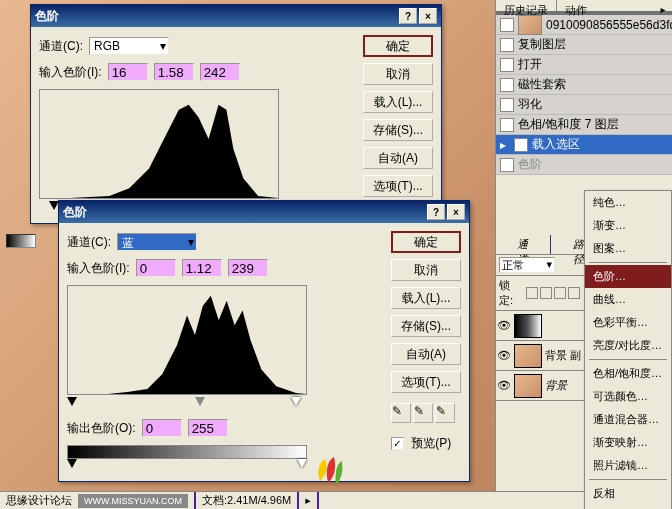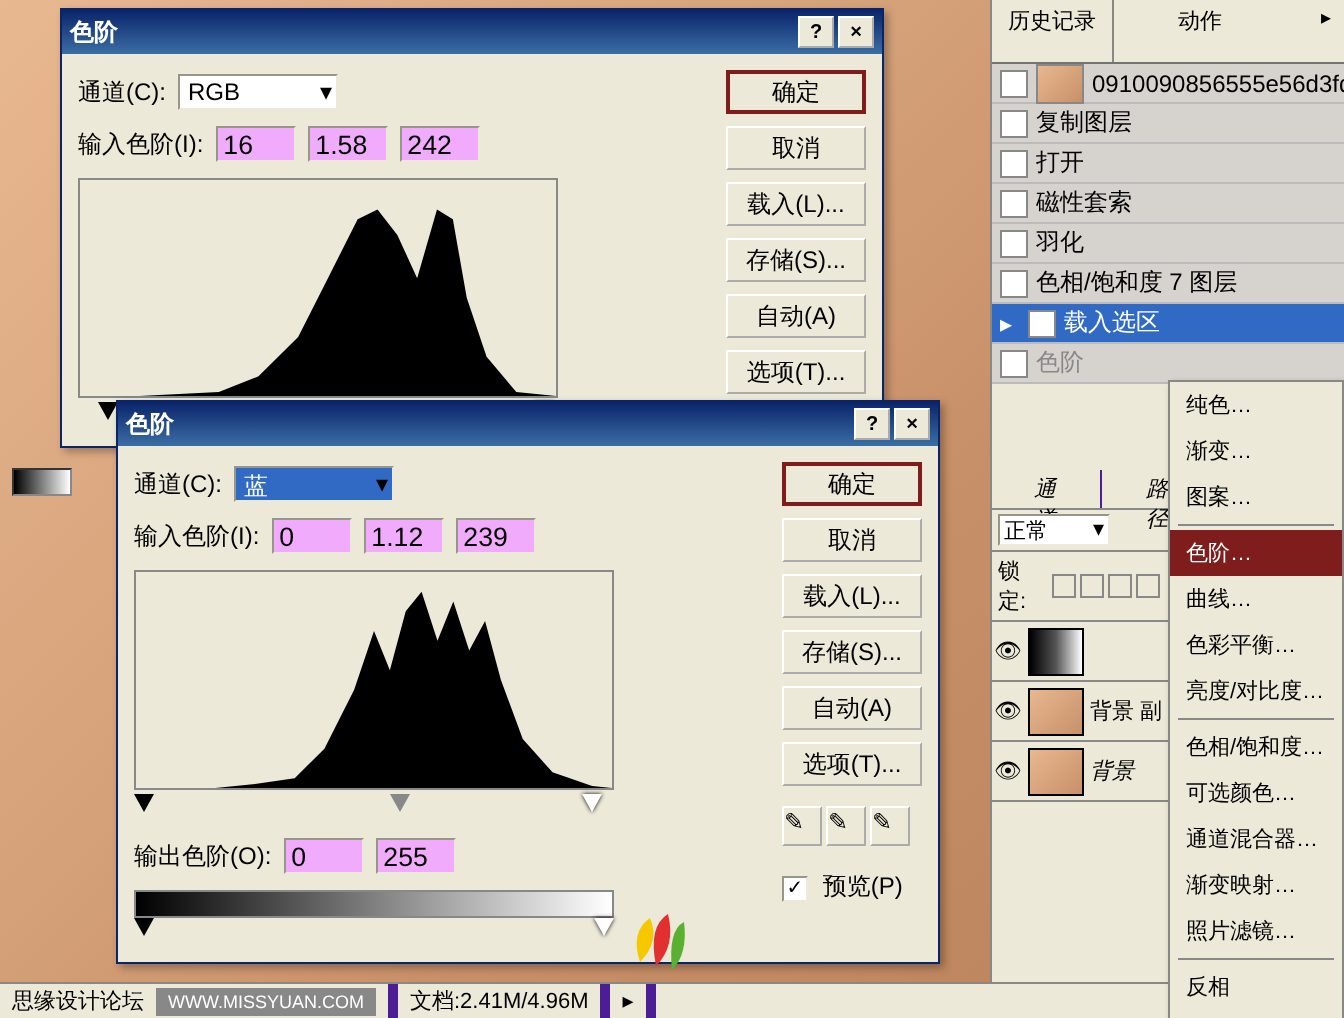--- a/index.html
+++ b/index.html
@@ -21,21 +21,21 @@
 .btn-col { position: absolute; right: 8px; top: 8px; display: flex; flex-direction: column; gap: 6px; }
 .histogram { width: 240px; height: 110px; border: 1px solid #888; background: #ece9d8; position: relative; margin: 6px 0 2px 0; overflow: hidden; }
 .histogram svg { width: 100%; height: 100%; }
 .slider-track { width: 240px; height: 12px; position: relative; }
 .slider-track .thumb { position: absolute; top: 0; width: 0; height: 0; border-left: 5px solid transparent; border-right: 5px solid transparent; border-top: 9px solid #000; }
 .slider-track .thumb.gray { border-top-color: #888; }
 .slider-track .thumb.white { border-top-color: #fff; filter: drop-shadow(0 0 1px #000); }
 .gradient-bar { width: 240px; height: 14px; background: linear-gradient(to right, #000, #fff); border: 1px solid #888; margin-top: 4px; }
 .strip-left { position: absolute; left: 6px; top: 234px; width: 30px; height: 14px; background: linear-gradient(to right, #000, #fff); border: 1px inset #888; }
 .side-panel { position: absolute; right: 0; top: 0; width: 177px; height: 509px; background: #ece9d8; border-left: 1px solid #888; }
-.panel-header { background: #ece9d8; height: 32px; display: flex; border-bottom: 1px solid #737373; gap: 24px; }
+.panel-header { background: #ece9d8; height: 15px; display: flex; border-bottom: 4px solid #737373; }
 .panel-tab { padding: 3px 8px; background: #ece9d8; font-size: 11px; }
 .panel-tab.active { background: #ece9d8; border-right: 1px solid #888; }
 .history-list { background: #d6d3ce; }
 .history-item { display: flex; align-items: center; height: 20px; padding: 0 4px; border-bottom: 1px solid #bbb; gap: 4px; cursor: pointer; }
 .history-item.selected { background: #316ac5; color: #fff; }
 .history-item.dim { color: #888; }
 .hicon { width: 14px; height: 14px; background: #fff; border: 1px solid #888; flex-shrink: 0; }
 .thumb-sm { width: 24px; height: 20px; background: linear-gradient(135deg, #e8b890, #c89068); border: 1px solid #888; flex-shrink: 0; }
 .context-menu { position: absolute; right: 0; top: 190px; width: 88px; background: #ece9d8; border: 1px solid #888; box-shadow: 2px 2px 4px rgba(0,0,0,0.3); z-index: 50; }
 .menu-item { padding: 4px 8px; font-size: 11px; cursor: pointer; white-space: nowrap; overflow: hidden; }
@@ -48,21 +48,21 @@
 .layer-select { background: #fff; border: 1px inset #ece9d8; width: 56px; height: 16px; font-size: 11px; padding: 0 2px; display: inline-block; }
 .lock-row { display: flex; align-items: center; gap: 2px; padding: 2px 4px; font-size: 11px; border-bottom: 1px solid #888; }
 .lock-icon { width: 12px; height: 12px; border: 1px solid #888; }
 .layer-list .layer-row { display: flex; align-items: center; min-height: 30px; padding: 2px; border-bottom: 1px solid #888; gap: 3px; font-size: 11px; }
 .eye { width: 14px; height: 14px; display: flex; align-items: center; justify-content: center; }
 .layer-thumb { width: 28px; height: 24px; background: linear-gradient(135deg, #e8b890, #c89068); border: 1px solid #000; flex-shrink: 0; }
 .layer-thumb.adj { background: linear-gradient(to right, #000 0%, #555 50%, #fff 100%); }
 .watermark { position: absolute; bottom: 18px; left: 310px; display: flex; align-items: center; gap: 4px; font-size: 12px; }
 .wm-logo { width: 40px; height: 40px; }
 .status-bar { position: absolute; bottom: 0; left: 0; right: 0; height: 18px; background: #ece9d8; border-top: 1px solid #888; display: flex; align-items: center; font-size: 11px; }
-.status-seg { padding: 4px 6px; border-right: 5px solid #4c1d95; height: 100%; display: flex; align-items: center; text-align: center; }
+.status-seg { padding: 4px 6px; border-right: 2px solid #4c1d95; height: 100%; display: flex; align-items: center; text-align: center; }
 .status-link { background: #888; color: #fff; padding: 0 6px; font-size: 9px; height: 14px; margin-left: 6px; display: flex; align-items: center; }
 .checkbox { width: 13px; height: 13px; border: 1px inset #ece9d8; background: #fff; display: inline-flex; align-items: center; justify-content: center; margin-right: 4px; font-size: 10px; }
 .panel-close { position: absolute; right: 2px; top: 2px; width: 14px; height: 14px; font-size: 10px; display: flex; align-items: center; justify-content: center; cursor: pointer; }
 </style>
 </head>
 <body>
 
 <div class="bg-image"></div>
 
 <div class="dialog" style="left:30px; top:4px; width:412px;">

